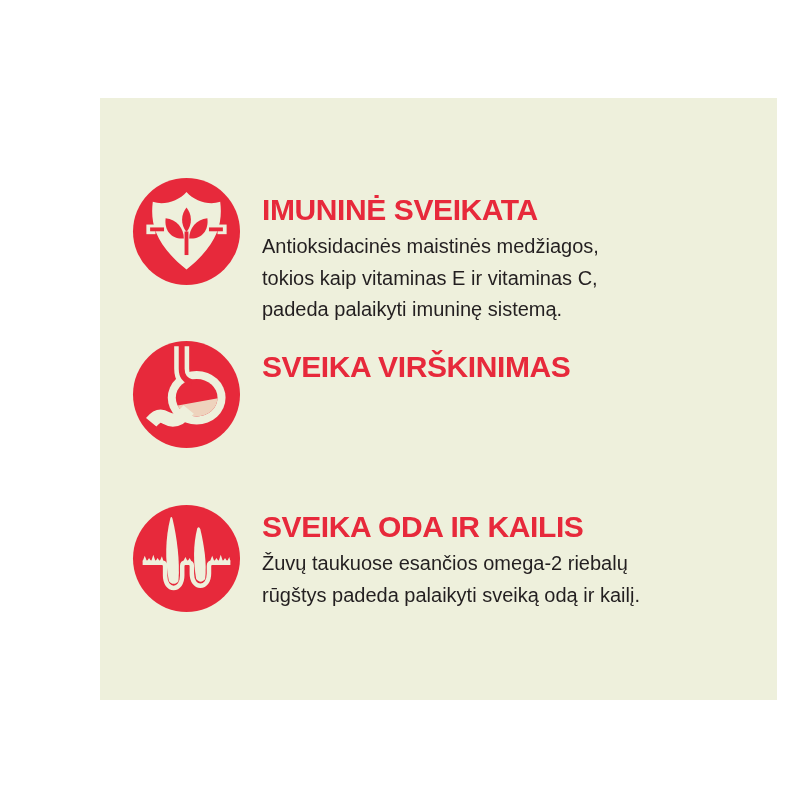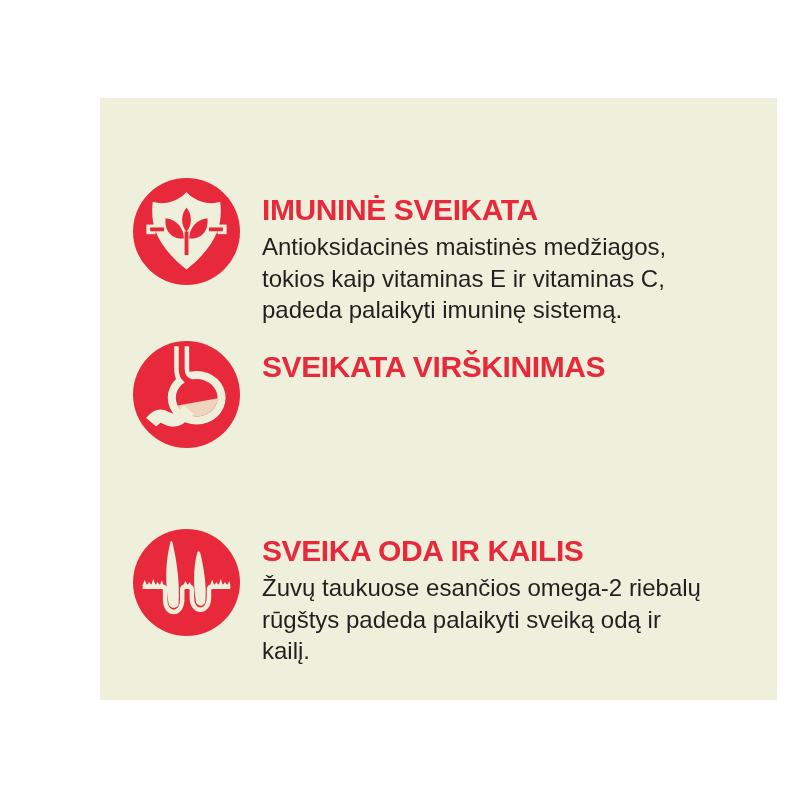--- a/index.html
+++ b/index.html
@@ -18,21 +18,21 @@
   }
   .row {
     position: absolute;
     left: 33px;
     display: flex;
     gap: 22px;
     align-items: flex-start;
   }
   .row-1 { top: 95px; }
   .row-2 { top: 252px; }
-  .row-3 { top: 436px; }
+  .row-3 { top: 412px; }
   .circle {
     width: 107px; height: 107px;
     border-radius: 50%;
     background: var(--accent-red, #e7293b);
     flex: 0 0 auto;
   }
   .row-1 .circle { margin-top: -15px; }
   .row-2 .circle { margin-top: -9px; }
   .row-3 .circle { margin-top: -5px; }
   .circle svg { display: block; width: 100%; height: 100%; }
@@ -40,21 +40,21 @@
   .title {
     margin: 0 0 5px 0;
     font-size: 30px;
     line-height: 33px;
     font-weight: bold;
     letter-spacing: -0.4px;
     color: var(--accent-red, #e7293b);
   }
   .body {
     margin: 0;
-    font-size: 24px;
+    font-size: 20px;
     line-height: 31.5px;
     color: var(--body-text, #231f20);
     white-space: pre-line;
     max-width: 440px;
   }
 </style>
 </head>
 <body>
 
 <div class="panel">
@@ -91,21 +91,21 @@
         </defs>
         <ellipse cx="59.5" cy="53" rx="27" ry="25" fill="var(--icon-cream,#eef0dc)"></ellipse>
         <path d="M45.5 5 L45.5 26 C45.5 34 49 38.5 57 40" fill="none" stroke="var(--icon-cream,#eef0dc)" stroke-width="14"></path>
         <ellipse cx="59.5" cy="53" rx="19.5" ry="17.5" fill="var(--accent-red,#e7293b)"></ellipse>
         <path d="M38 61 L80 53.5 L80 72 L38 72 Z" fill="var(--stomach-contents,#eed3bd)" clip-path="url(#stomachClip)"></path>
         <path d="M45.5 1 L45.5 26 C45.5 33 48.5 37 55 38.6" fill="none" stroke="var(--accent-red,#e7293b)" stroke-width="5.5"></path>
         <path d="M52 64 C44 74 38 76 31 72 C25 68.5 21.5 70.5 17 76" fill="none" stroke="var(--icon-cream,#eef0dc)" stroke-width="12.5"></path>
       </svg>
     </div>
     <div class="copy">
-      <h2 class="title">SVEIKATA VIRŠKINIMAS</h2>
+      <h2 class="title">SVEIKA VIRŠKINIMAS</h2>
     </div>
   </section>
 
   <section class="row row-3">
     <div class="circle">
       <svg viewBox="0 0 100 100">
         <path d="M9 54 H27 C29 54 30 55 30 57 L30 66 C30 73 33.5 77.5 38 77.5 C42.5 77.5 46 73 46 66 L46 57 C46 55 47 54 49 54 H52 C54 54 55 55 55 57 L55 64 C55 71 58.5 75.5 63 75.5 C67.5 75.5 71 71 71 64 L71 57 C71 55 72 54 74 54 H91" fill="none" stroke="var(--icon-cream,#eef0dc)" stroke-width="4.2"></path>
         <path d="M9 52.5 L11 47.5 L13 52.5 L15 49.5 L17 52.5 L19 46.5 L21 52.5 L23 49.5 L25 52.5 L27 48 L28.5 52.5 Z" fill="var(--icon-cream,#eef0dc)"></path>
         <path d="M47 52.5 L49 48.5 L51 52.5 L53 49.5 L54.5 52.5 Z" fill="var(--icon-cream,#eef0dc)"></path>
         <path d="M72 52.5 L74 47.5 L76 52.5 L78 49.5 L80 52.5 L82 46.5 L84 52.5 L86 49.5 L88 52.5 L90 48.5 L91 52.5 Z" fill="var(--icon-cream,#eef0dc)"></path>

